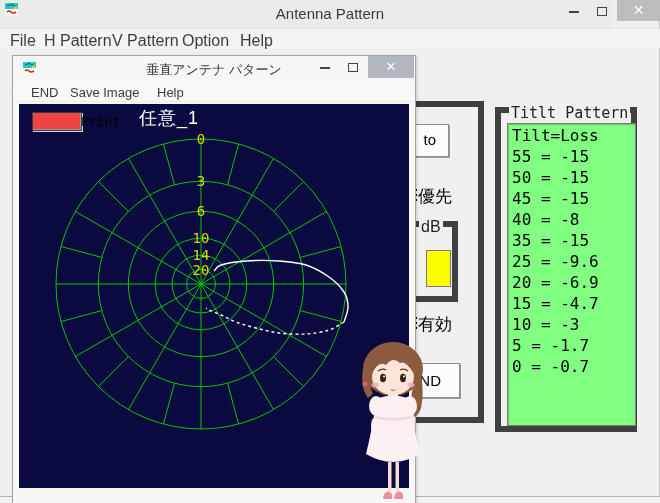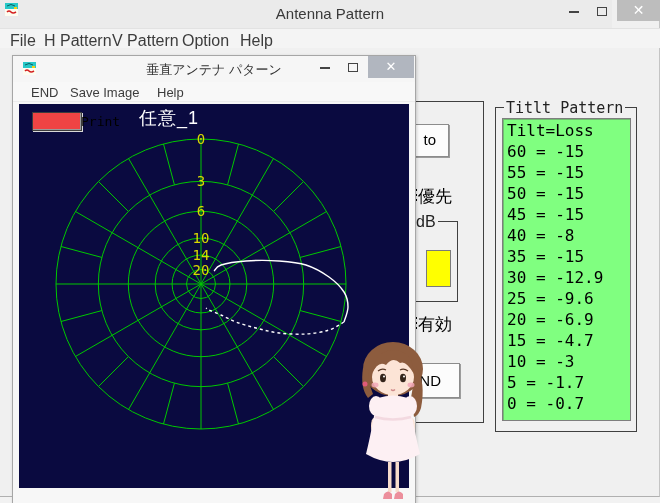--- a/index.html
+++ b/index.html
@@ -18,21 +18,21 @@
   .btn-min  { left:562px; width:24px; }
   .btn-max  { left:590px; width:24px; }
   .btn-close{ left:617px; width:43px; background:#bdbdbd; color:#ffffff; font-size:14px; }
   .min-bar { display:inline-block; width:10px; height:2px; background:#444; vertical-align:middle; }
   .max-box { display:inline-block; width:10px; height:9px; border:1px solid #444; vertical-align:middle; background:transparent; }
   
   .menubar { position:absolute; left:0; top:28px; width:660px; height:20px; background:#f4f4f4;
              border-top:1px solid #e2e2e2; }
   .menubar span { position:absolute; top:3px; font-size:16px; color:#3c3c3c; }
   
-  .groupbox { position:absolute; border:1px solid #404040; }
+  .groupbox { position:absolute; border:6px solid #404040; }
   .group-label { position:absolute; top:-9px; background:#f0f0f0; padding:0 2px;
                  font-size:15px; color:#222; white-space:nowrap; }
   .push-btn { position:absolute; background:#fcfcfc; border:1px solid #8c8c8c;
               box-shadow:1px 1px 0 #9c9c9c; font-size:15px; color:#000;
               text-align:right; }
   .jp-label { position:absolute; font-size:17px; color:#000; white-space:nowrap; }
   .cut-glyph { position:absolute; width:5px; height:13px;
                background:repeating-linear-gradient(to bottom,#000 0 2px,transparent 2px 5px); }
   #color-swatch { position:absolute; left:426px; top:250px; width:25px; height:37px;
                   border:1px solid #7a7a7a; }
@@ -117,27 +117,25 @@
   <div class="jp-label" style="left:418px; top:313px;">有効</div>
 
   <div class="push-btn" style="left:368px; top:363px; width:92px; height:35px; padding:8px 18px 0 0;">
     <span>ND</span>
   </div>
 
   <div class="groupbox" id="tilt-group">
     <span class="group-label">Titlt Pattern</span>
     <div id="tilt-list" style="background: rgb(128, 255, 128);">
         <div class="tilt-row">Tilt=Loss</div>
-        <div class="tilt-row">60 = -15</div>
         <div class="tilt-row">55 = -15</div>
         <div class="tilt-row">50 = -15</div>
         <div class="tilt-row">45 = -15</div>
         <div class="tilt-row">40 = -8</div>
         <div class="tilt-row">35 = -15</div>
-        <div class="tilt-row">30 = -12.9</div>
         <div class="tilt-row">25 = -9.6</div>
         <div class="tilt-row">20 = -6.9</div>
         <div class="tilt-row">15 = -4.7</div>
         <div class="tilt-row">10 = -3</div>
         <div class="tilt-row">5 = -1.7</div>
         <div class="tilt-row">0 = -0.7</div>
       </div>
   </div>
 
   <div id="child-window">

